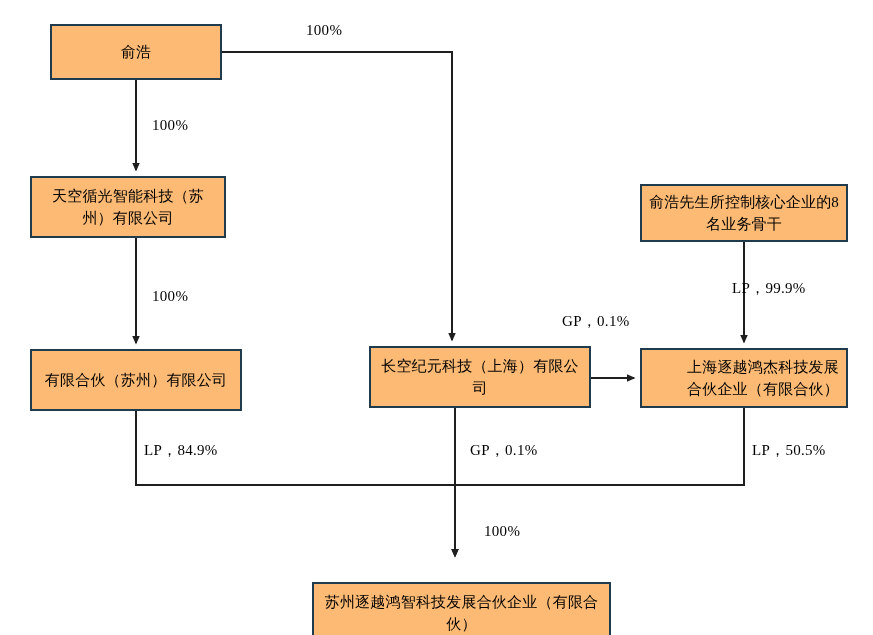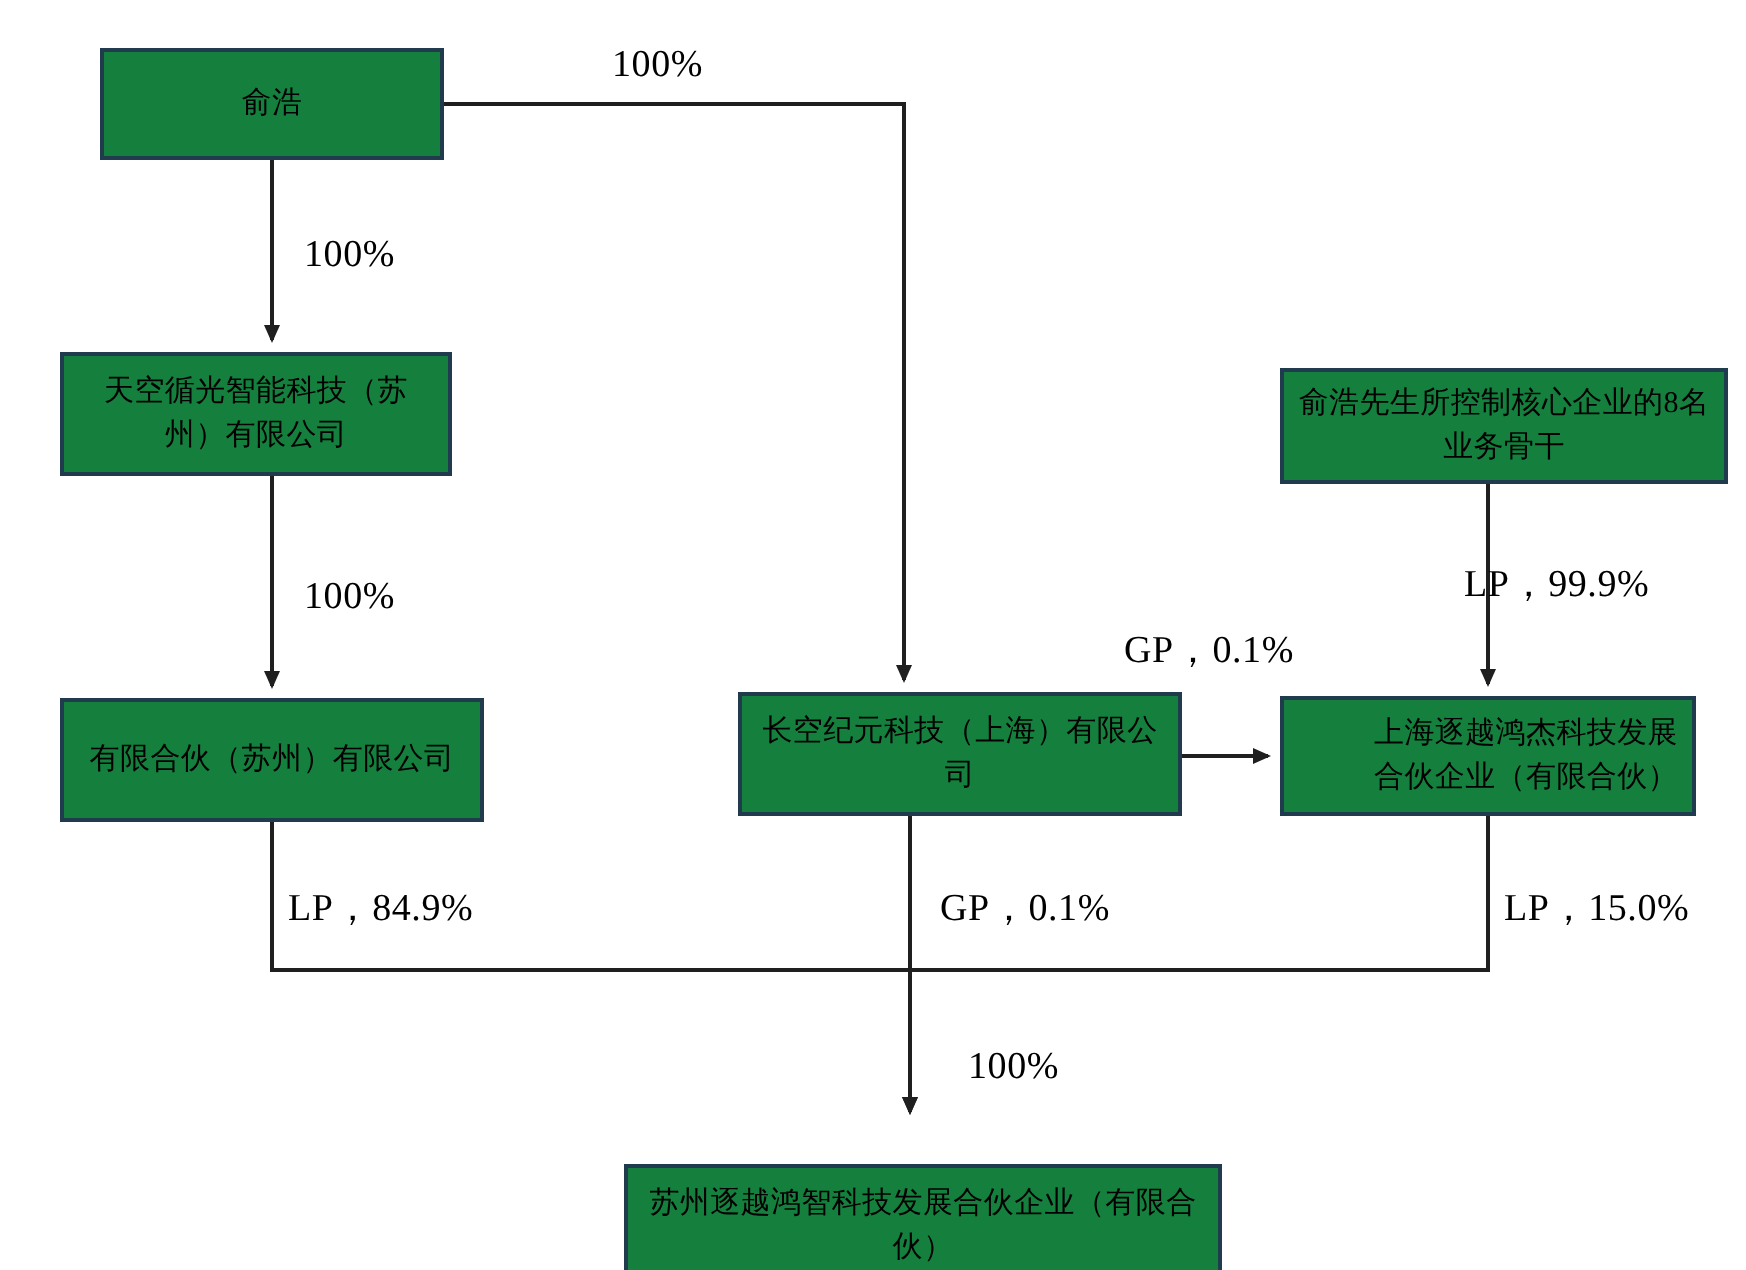--- a/index.html
+++ b/index.html
@@ -24,21 +24,21 @@
     position: absolute;
     left: 0;
     top: 0;
     width: 873px;
     height: 635px;
     overflow: visible;
   }
   .node-box {
     position: absolute;
     box-sizing: border-box;
-    background: #15803d;
+    background: #fdba74;
     border: 2px solid #1f3b4d;
     display: flex;
     align-items: center;
     justify-content: center;
     text-align: center;
     z-index: 3;
   }
   .node-label {
     display: block;
     width: 100%;
@@ -48,21 +48,21 @@
     font-size: 15px;
     line-height: 1.5;
     color: #000000;
     letter-spacing: 0.2px;
     word-break: break-all;
   }
   .edge-label {
     position: absolute;
     white-space: nowrap;
     font-family: "Liberation Serif", "DejaVu Serif", serif;
-    font-size: 19px;
+    font-size: 15px;
     color: #000000;
     z-index: 4;
     letter-spacing: 0.3px;
   }
 </style>
 </head>
 <body>
 
 <div id="diagram-root">
 
@@ -91,35 +91,35 @@
       </div>
       <div class="node-box" style="left: 30px; top: 176px; width: 196px; height: 62px; border-color: rgb(31, 59, 77);">
         <span class="node-label" style="font-size: 15px;">天空循光智能科技（苏州）有限公司</span>
       </div>
       <div class="node-box" style="left: 30px; top: 349px; width: 212px; height: 62px; border-color: rgb(31, 59, 77);">
         <span class="node-label" style="font-size: 15px;">有限合伙（苏州）有限公司</span>
       </div>
       <div class="node-box" style="left: 345px; top: 346px; width: 222px; height: 62px; border-color: rgb(31, 59, 77); margin-left: 24px;">
         <span class="node-label" style="font-size: 15px;">长空纪元科技（上海）有限公司</span>
       </div>
-      <div class="node-box" style="left: 640px; top: 184px; width: 224px; height: 58px; border-color: rgb(31, 59, 77);">
+      <div class="node-box" style="left: 640px; top: 184px; width: 208px; height: 58px; border-color: rgb(31, 59, 77);">
         <span class="node-label" style="font-size: 15px;">俞浩先生所控制核心企业的8名业务骨干</span>
       </div>
       <div class="node-box" style="left: 640px; top: 348px; width: 208px; height: 60px; border-color: rgb(31, 59, 77);">
         <span class="node-label" style="font-size: 15px; padding-left: 44px;">上海逐越鸿杰科技发展合伙企业（有限合伙）</span>
       </div>
       <div class="node-box" style="left: 312px; top: 562px; width: 299px; height: 62px; border-color: rgb(31, 59, 77); margin-top: 20px;">
         <span class="node-label" style="font-size: 15px;">苏州逐越鸿智科技发展合伙企业（有限合伙）</span>
       </div>
     </div>
   <div id="label-layer">
       <div class="edge-label" style="left: 306px; top: 22px;">100%</div>
       <div class="edge-label" style="left: 152px; top: 117px;">100%</div>
       <div class="edge-label" style="left: 152px; top: 288px;">100%</div>
       <div class="edge-label" style="left: 732px; top: 279px;">LP，99.9%</div>
       <div class="edge-label" style="left: 562px; top: 312px;">GP，0.1%</div>
       <div class="edge-label" style="left: 144px; top: 441px; text-align: right;">LP，84.9%</div>
       <div class="edge-label" style="left: 470px; top: 441px;">GP，0.1%</div>
-      <div class="edge-label" style="left: 752px; top: 441px;">LP，15.0%</div>
+      <div class="edge-label" style="left: 752px; top: 441px;">LP，50.5%</div>
       <div class="edge-label" style="left: 484px; top: 523px;">100%</div>
     </div>
 
 </div>
 
 </body></html>

